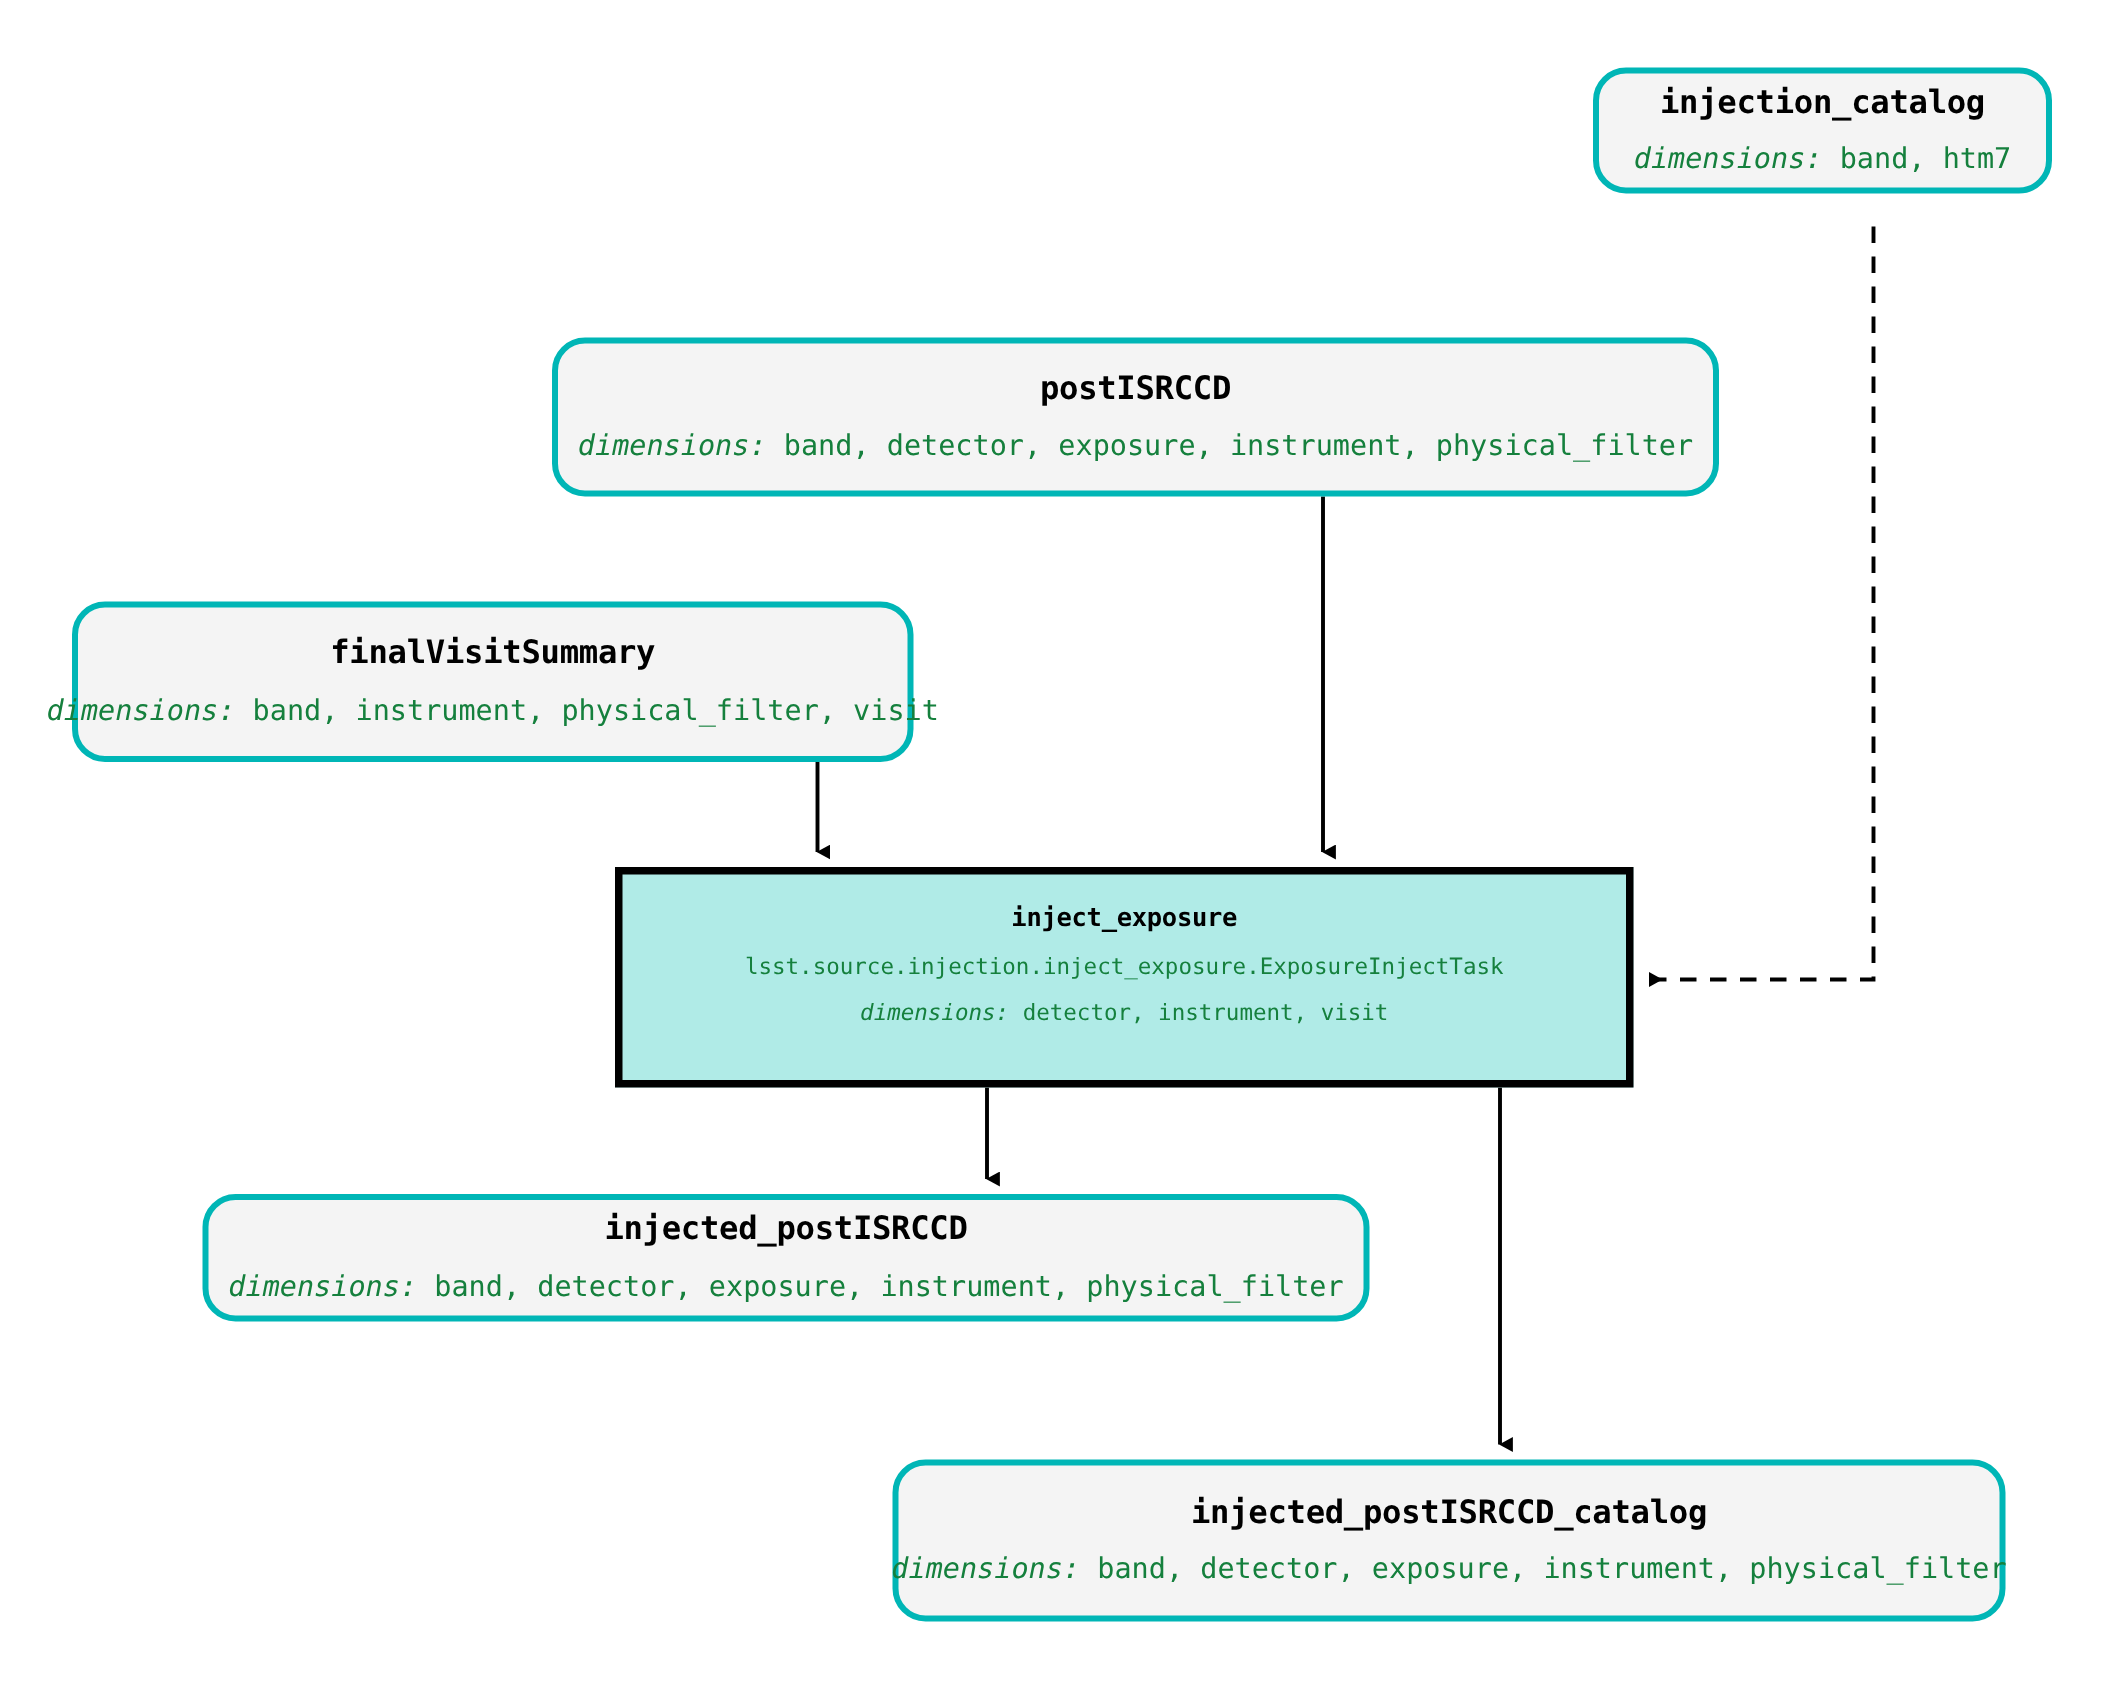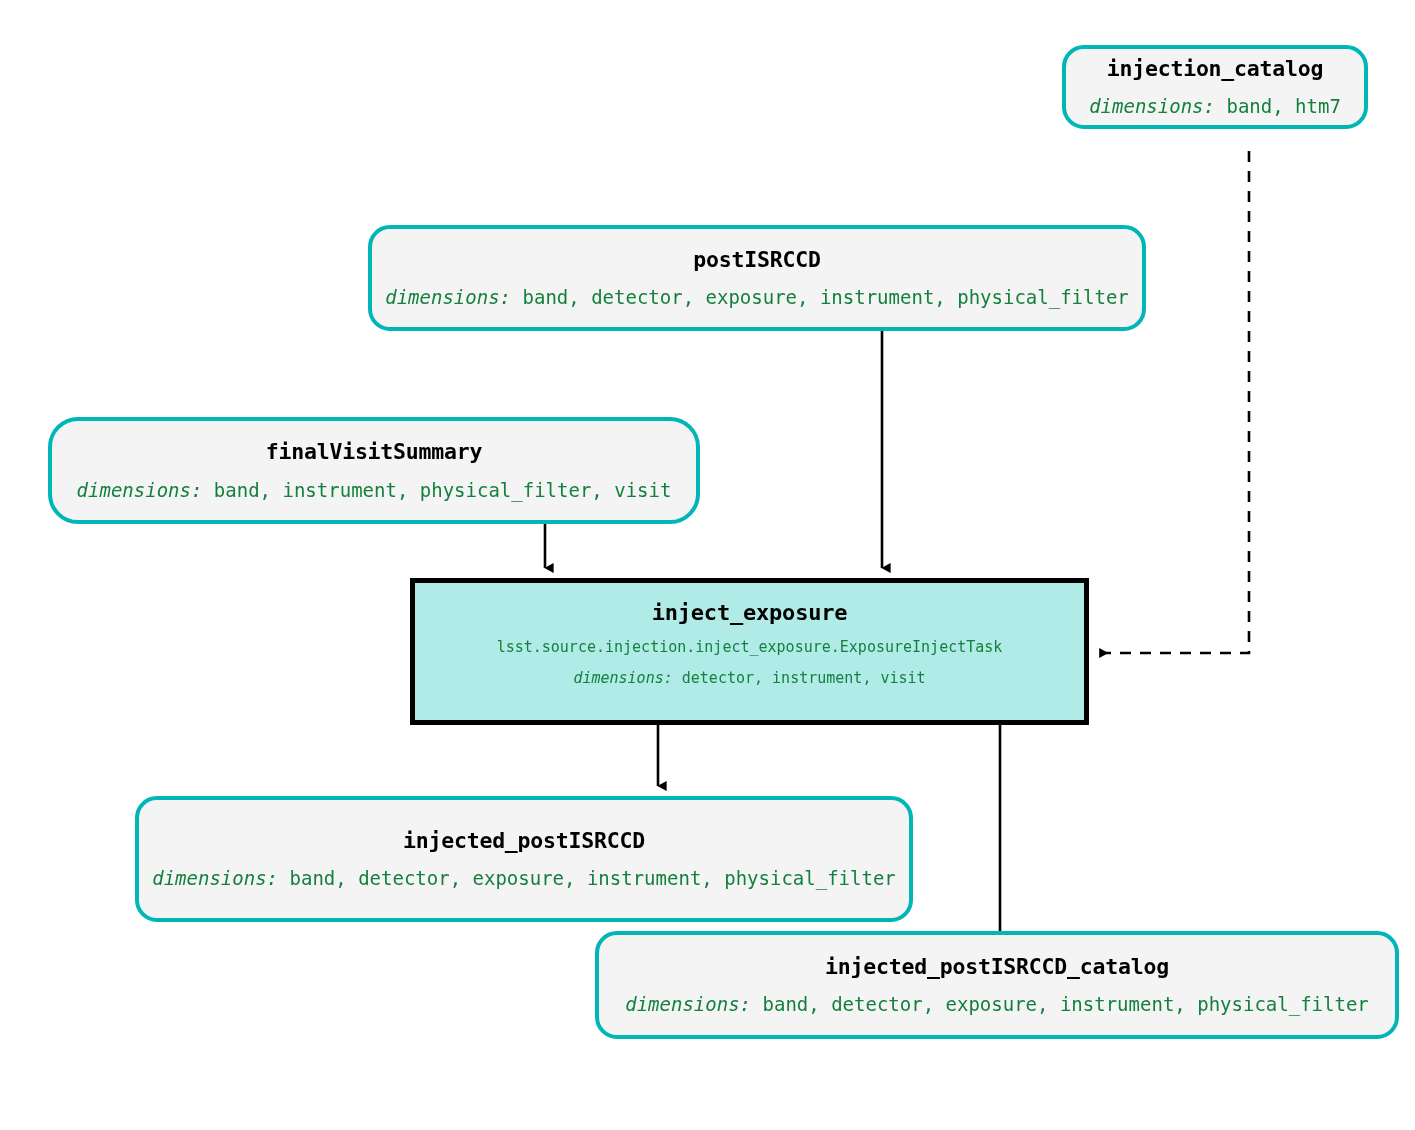--- a/index.html
+++ b/index.html
@@ -48,21 +48,21 @@
     color: #000000;
     letter-spacing: -0.2px;
     white-space: nowrap;
   }
   .node-dataset .node-title {
     font-size: 21.5px;
     line-height: 1;
     margin-bottom: 18px;
   }
   .node-task .node-title {
-    font-size: 22px;
+    font-size: 17px;
     line-height: 1;
     margin-bottom: 16px;
   }
   .node-sub {
     font-size: 19px;
     color: #15803d;
     line-height: 1;
     white-space: nowrap;
   }
   .node-task .node-sub {
@@ -121,46 +121,46 @@
   </div>
 
   <div class="node node-dataset" style="left: 368px; top: 225px; width: 778px; height: 106px;">
     <div class="node-title">postISRCCD</div>
     <div class="node-sub">
       <span class="dim-label">dimensions:</span>
       <span class="dim-values">band, detector, exposure, instrument, physical_filter</span>
     </div>
   </div>
 
-  <div class="node node-dataset" style="left: 48px; top: 417px; width: 652px; height: 107px; border-radius: 30px;">
+  <div class="node node-dataset" style="left: 48px; top: 401px; width: 561px; height: 107px;">
     <div class="node-title">finalVisitSummary</div>
     <div class="node-sub">
       <span class="dim-label">dimensions:</span>
       <span class="dim-values">band, instrument, physical_filter, visit</span>
     </div>
   </div>
 
   <div class="node node-task" style="left: 410px; top: 578px; width: 679px; height: 147px;">
     <div class="node-title">inject_exposure</div>
     <div class="node-sub">lsst.source.injection.inject_exposure.ExposureInjectTask</div>
     <div class="node-sub">
       <span class="dim-label">dimensions:</span>
       <span class="dim-values">detector, instrument, visit</span>
     </div>
   </div>
 
-  <div class="node node-dataset" style="left: 135px; top: 796px; width: 778px; height: 126px;">
+  <div class="node node-dataset" style="left: 135px; top: 796px; width: 778px; height: 85px;">
     <div class="node-title">injected_postISRCCD</div>
     <div class="node-sub">
       <span class="dim-label">dimensions:</span>
       <span class="dim-values">band, detector, exposure, instrument, physical_filter</span>
     </div>
   </div>
 
-  <div class="node node-dataset" style="left: 595px; top: 931px; width: 804px; height: 108px;">
+  <div class="node node-dataset" style="left: 595px; top: 973px; width: 742px; height: 108px;">
     <div class="node-title">injected_postISRCCD_catalog</div>
     <div class="node-sub">
       <span class="dim-label">dimensions:</span>
       <span class="dim-values">band, detector, exposure, instrument, physical_filter</span>
     </div>
   </div>
 
 </div>
 
 </body></html>

